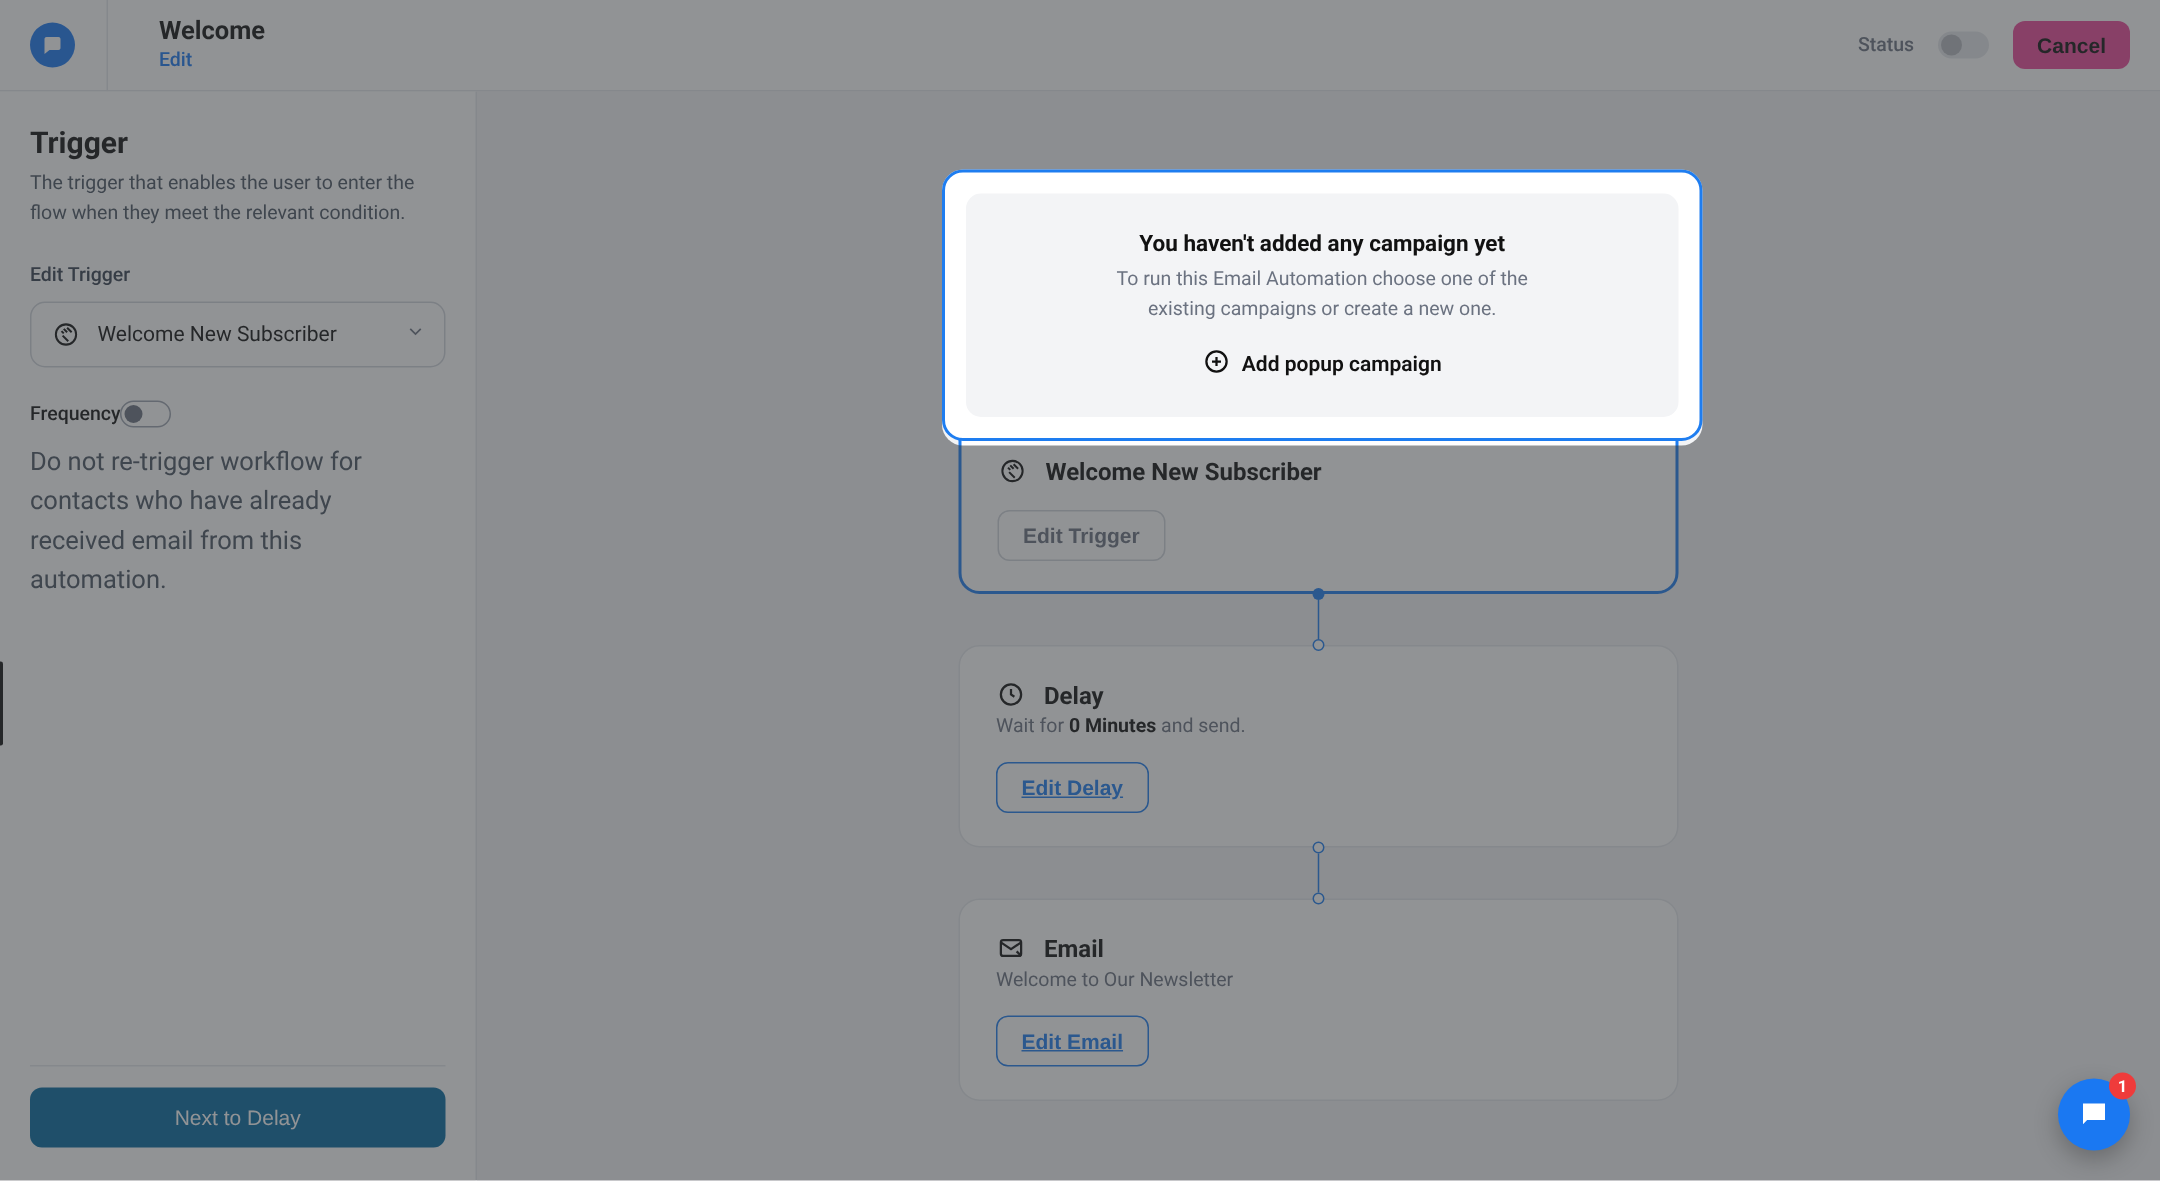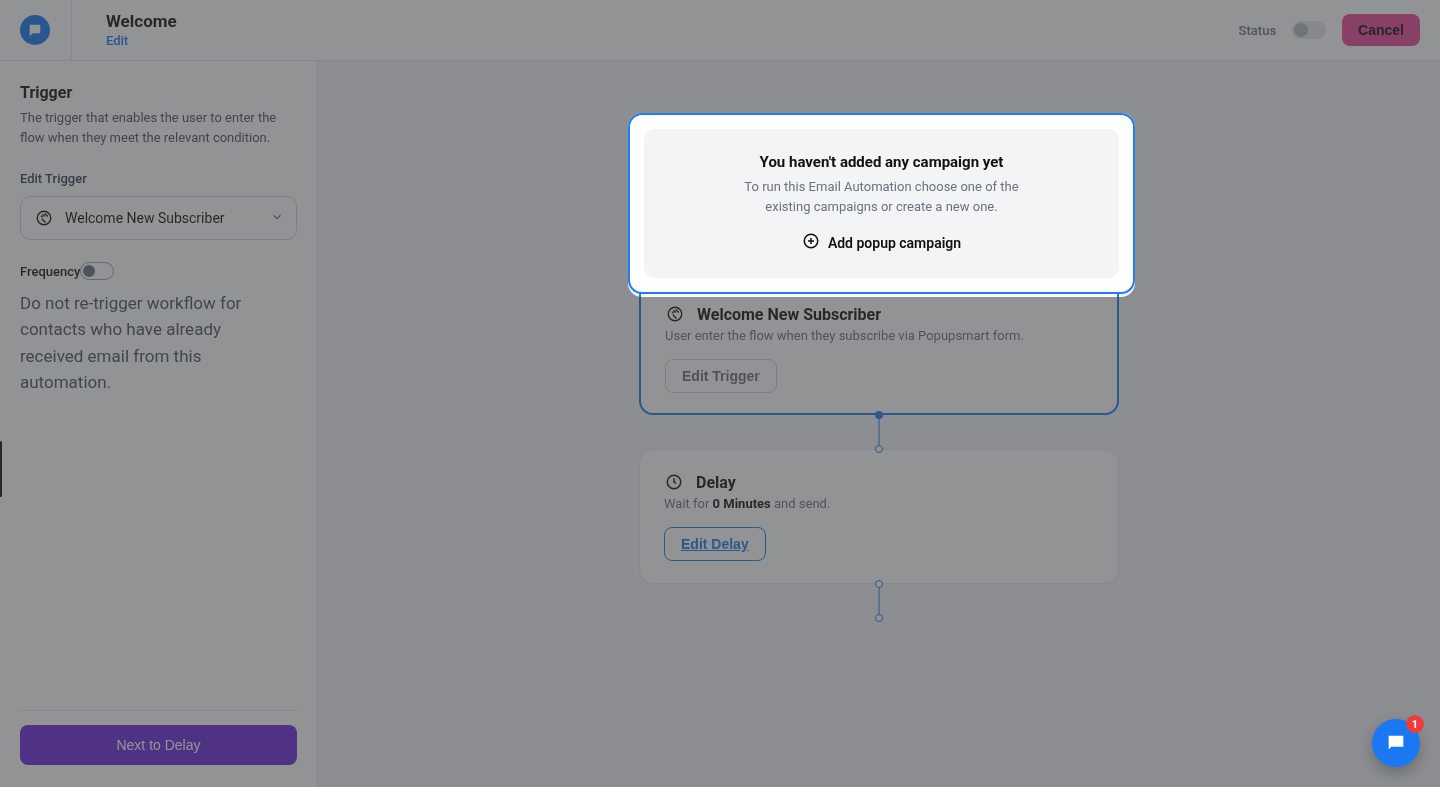--- a/index.html
+++ b/index.html
@@ -62,21 +62,21 @@
 
   .sidebar {
     width: 318px;
     background: #fff;
     border-right: 1px solid #e5e7eb;
     padding: 22px 20px;
     display: flex;
     flex-direction: column;
     position: relative;
   }
-  .sidebar h2 { font-size: 16px; font-weight: 700; margin-bottom: 6px; }
+  .sidebar h2 { font-size: 20px; font-weight: 700; margin-bottom: 6px; }
   .sidebar .desc { font-size: 13px; color: #4b5563; line-height: 1.5; max-width: 268px; }
   .sidebar .label { font-size: 13px; color: #374151; margin-top: 24px; margin-bottom: 10px; font-weight: 500; }
   .trigger-select {
     border: 1px solid #d1d5db; border-radius: 10px; padding: 10px 12px;
     display: flex; align-items: center; gap: 10px; font-size: 14px; color: #111;
     cursor: pointer; position: relative;
   }
   .trigger-select .chev { margin-left: auto; color:#6b7280; }
   .trigger-select .ic { width: 22px; height: 22px; border-radius:50%; display:flex;align-items:center;justify-content:center;}
   .freq-row { display:flex; align-items:center; margin-top:22px; }
@@ -96,21 +96,21 @@
     background:#111; border-radius:2px;
   }
 
   .sidebar-footer {
     margin-top:auto;
     border-top:1px solid #e5e7eb;
     padding-top:14px;
     padding-bottom:0;
   }
   .next-btn {
-    width:100%; background:#6d28d9; color:#fff; border:none;
+    width:100%; background:#0369a1; color:#fff; border:none;
     border-radius:8px; padding:12px 0; font-size:14px; font-weight:500; cursor:pointer;
   }
 
   
   .canvas {
     flex:1; position:relative; background:#f3f4f6;
     display:flex; justify-content:center;
   }
   .flow { width: 480px; margin-top: 54px; display:flex; flex-direction:column; align-items:center;}
 
@@ -238,21 +238,20 @@
         <div class="trigger-body">
           <div class="row-heading">
             <span class="ic">
               <svg viewBox="0 0 24 24" width="18" height="18" fill="none" stroke="#111" stroke-width="1.8">
                 <circle cx="12" cy="12" r="9"></circle>
                 <path d="M8 9l2 2M10 7l3 3M13 6l4 4M9 13l5 5"></path>
               </svg>
             </span>
             <h3>Welcome New Subscriber</h3>
           </div>
-          <div class="sub">User enter the flow when they subscribe via Popupsmart form.</div>
           <button class="edit-btn">Edit Trigger</button>
         </div>
       </div>
 
       <div class="connector" style="height:34px">
         <div class="dot solid"></div>
           <div class="line"></div>
           <div class="dot hollow-bot"></div>
       </div>
 
@@ -271,20 +270,34 @@
         </div>
         <button class="edit-btn primary">Edit Delay</button>
       </div>
 
       <div class="connector" style="height:34px">
         <div class="dot hollow-top"></div>
           <div class="line"></div>
           <div class="dot hollow-bot"></div>
       </div>
 
+      <div class="card">
+        <div class="row-heading">
+          <span class="ic">
+            <svg viewBox="0 0 24 24" width="18" height="18" fill="none" stroke="#111" stroke-width="2">
+              <rect x="3" y="5" width="18" height="14" rx="2"></rect>
+                <path d="M3 7l9 6 9-6"></path>
+                <path d="M17 15l4 4"></path>
+            </svg>
+          </span>
+          <h3>Email</h3>
+        </div>
+        <div class="sub">Welcome to Our Newsletter</div>
+        <button class="edit-btn primary">Edit Email</button>
+      </div>
 
     </div>
   </div>
 </div>
 
 <svg width="1440" height="787" style="position:absolute;inset:0;pointer-events:none">
   <defs>
     <mask id="hole">
       <rect width="1440" height="787" fill="white"></rect>
       <rect x="628" y="113" width="507" height="184" rx="14" fill="black"></rect>

